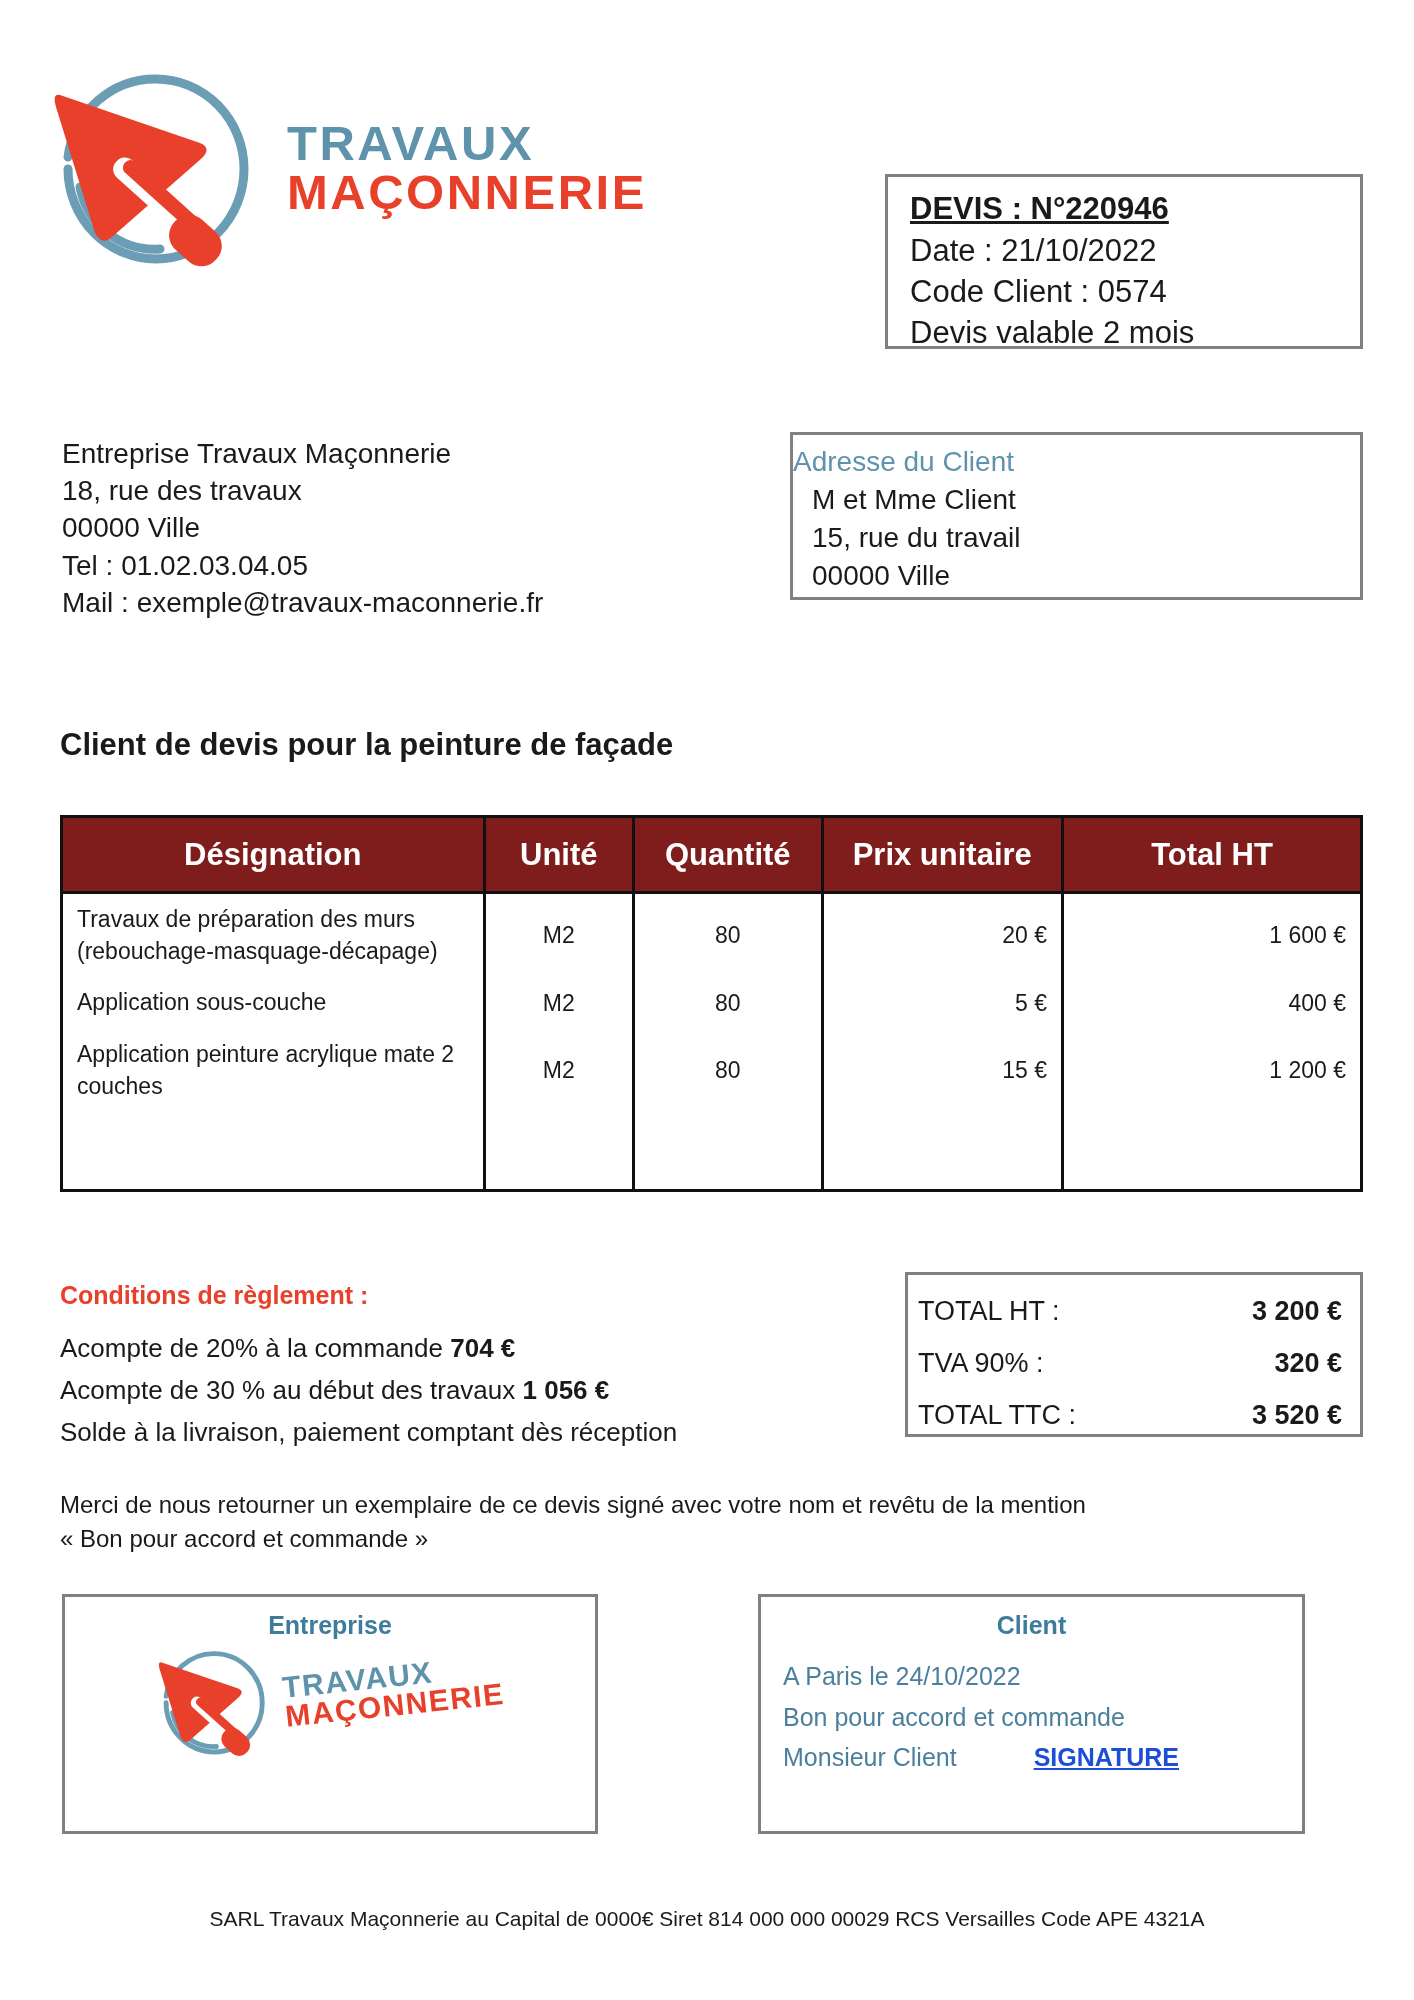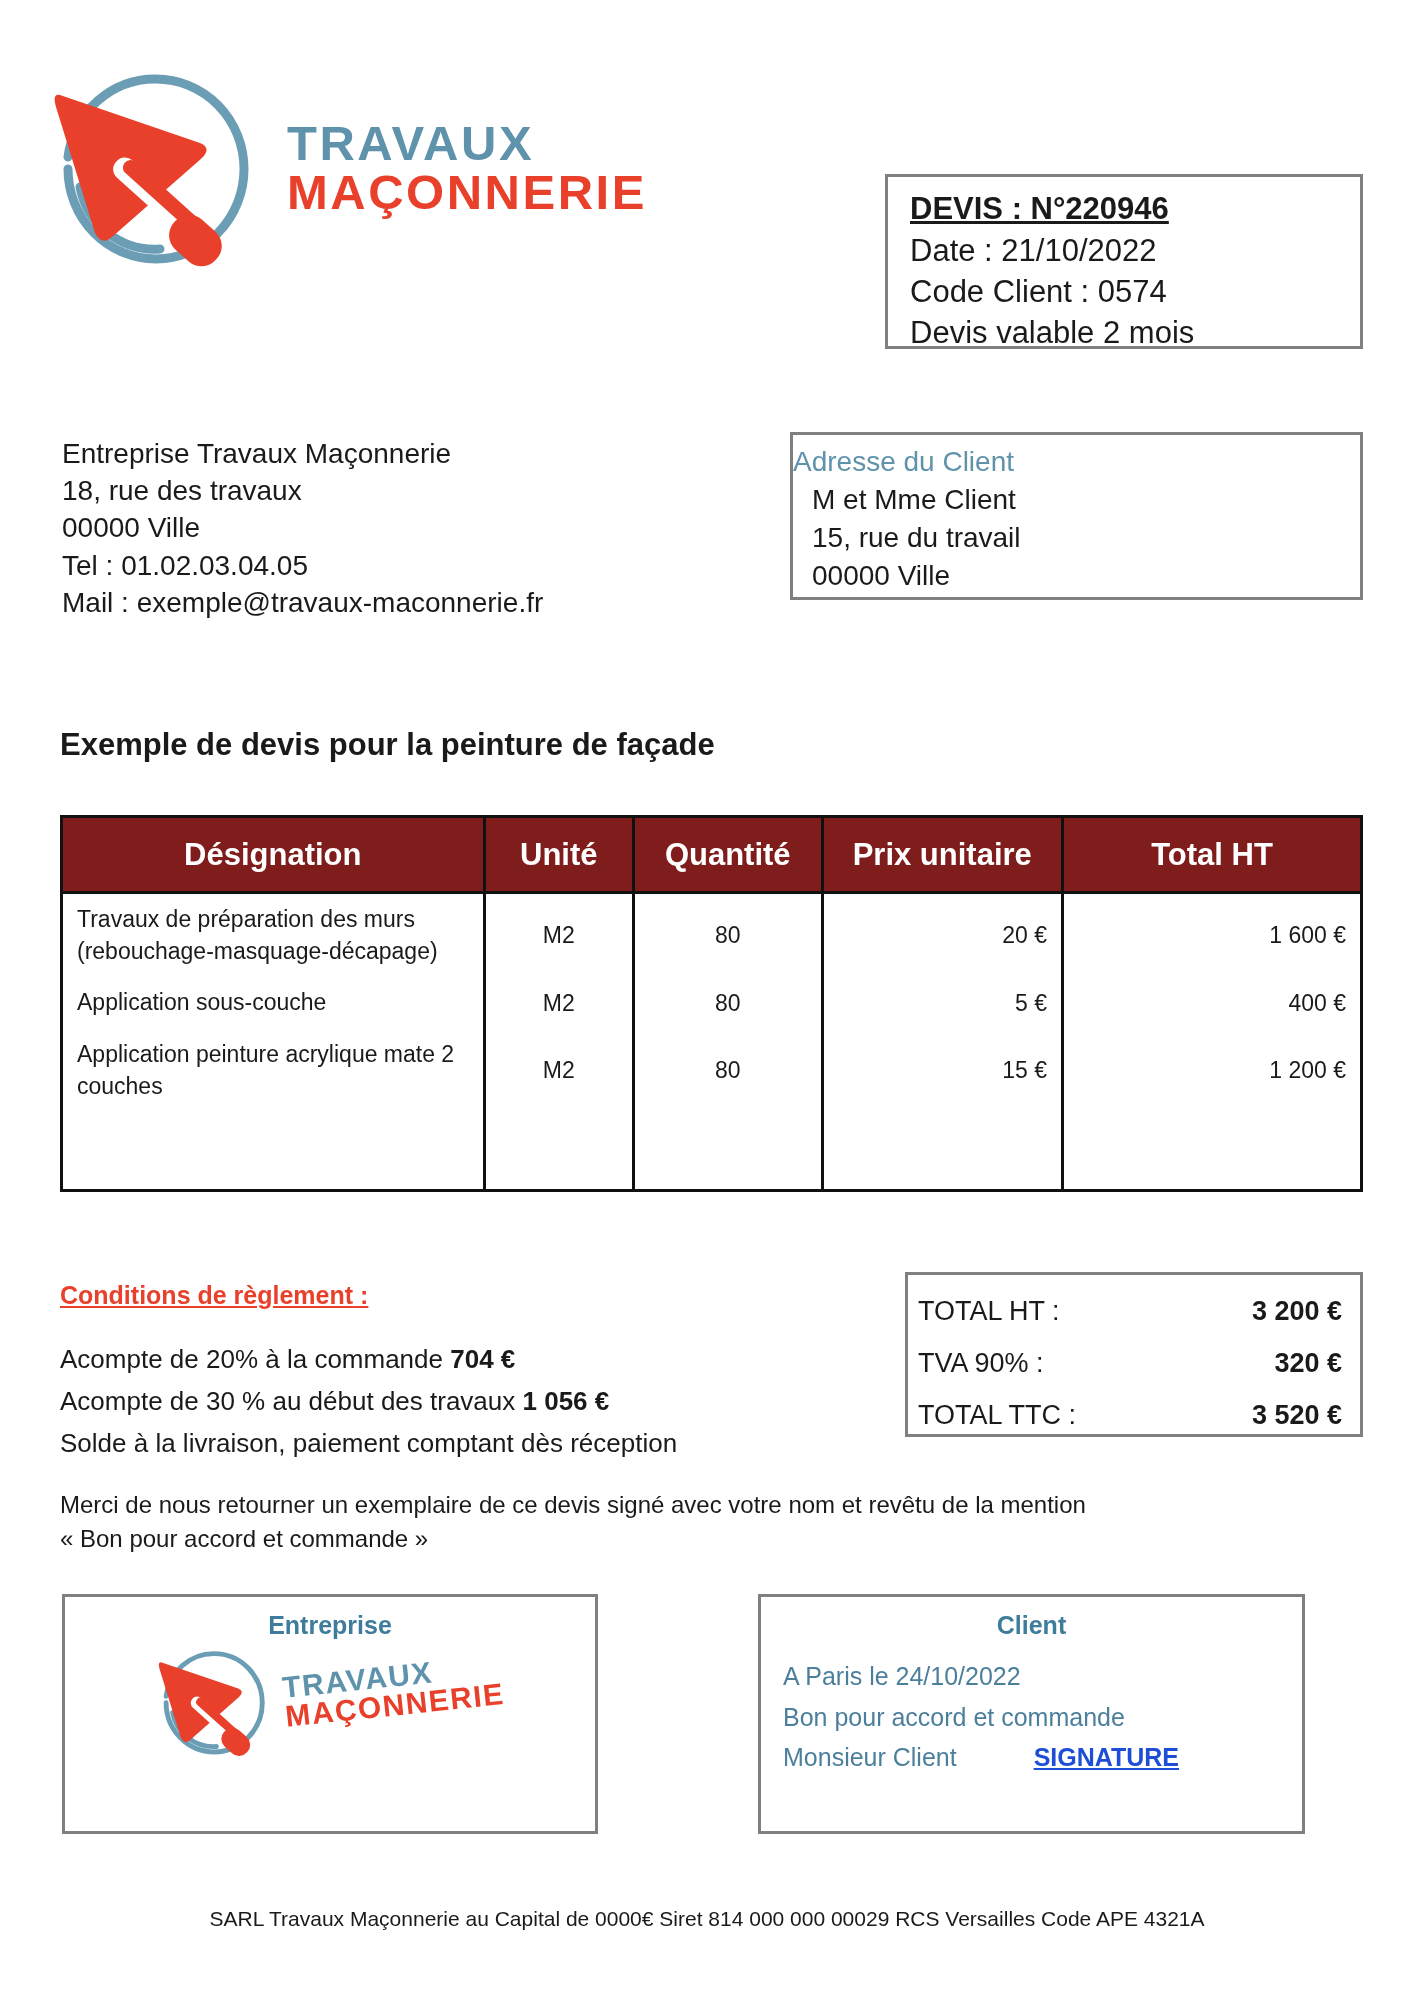--- a/index.html
+++ b/index.html
@@ -131,23 +131,22 @@
 
   
   .conditions {
     position: absolute;
     left: 60px; top: 1281px;
     font-size: 25px;
   }
   .cond-title {
     color: #e8402a;
     font-weight: bold;
-    text-decoration: underline;
     font-size: 25px;
-    margin-bottom: 28px;
+    margin-bottom: 17px;
   }
   .cond-title .colon { color: #e8402a; }
   .cond-line { font-size: 26px; line-height: 1.62; }
   .cond-line b { font-weight: bold; }
 
   
   .totals-box {
     position: absolute;
     left: 905px; top: 1272px;
     width: 458px; height: 165px;
@@ -271,21 +270,21 @@
     <div>Mail : exemple@travaux-maconnerie.fr</div>
   </div>
 
   <div class="client-box">
     <div class="client-title">Adresse du Client</div>
     <div class="client-line">M et Mme Client</div>
     <div class="client-line">15, rue du travail</div>
     <div class="client-line">00000 Ville</div>
   </div>
 
-  <div class="doc-title">Exemple de devis pour la peinture de façade</div>
+  <div class="doc-title">Client de devis pour la peinture de façade</div>
 
   <div class="table-wrap">
     <table class="items">
       <thead>
         <tr>
           <th style="width:32.5%">Désignation</th>
           <th style="width:11.5%">Unité</th>
           <th style="width:14.5%">Quantité</th>
           <th style="width:18.5%">Prix unitaire</th>
           <th style="width:23%">Total HT</th>

